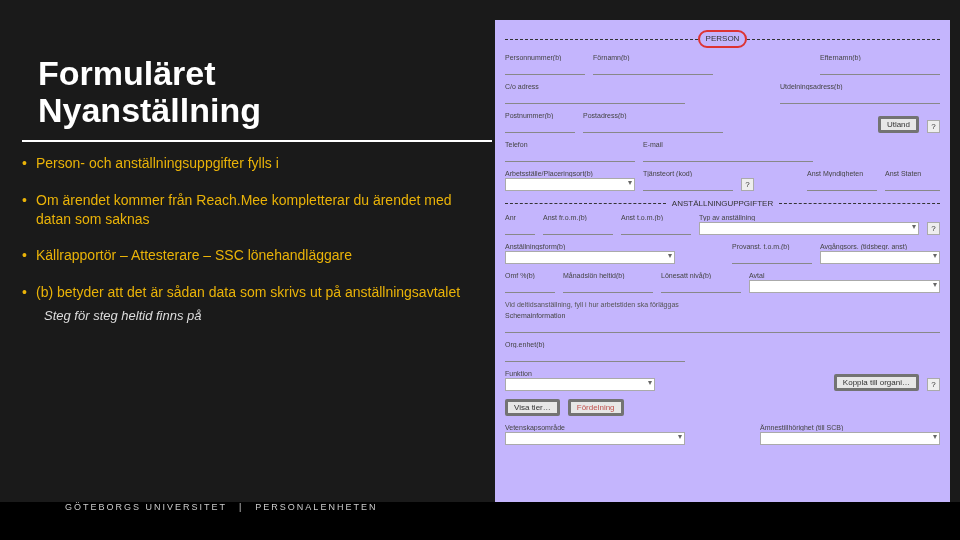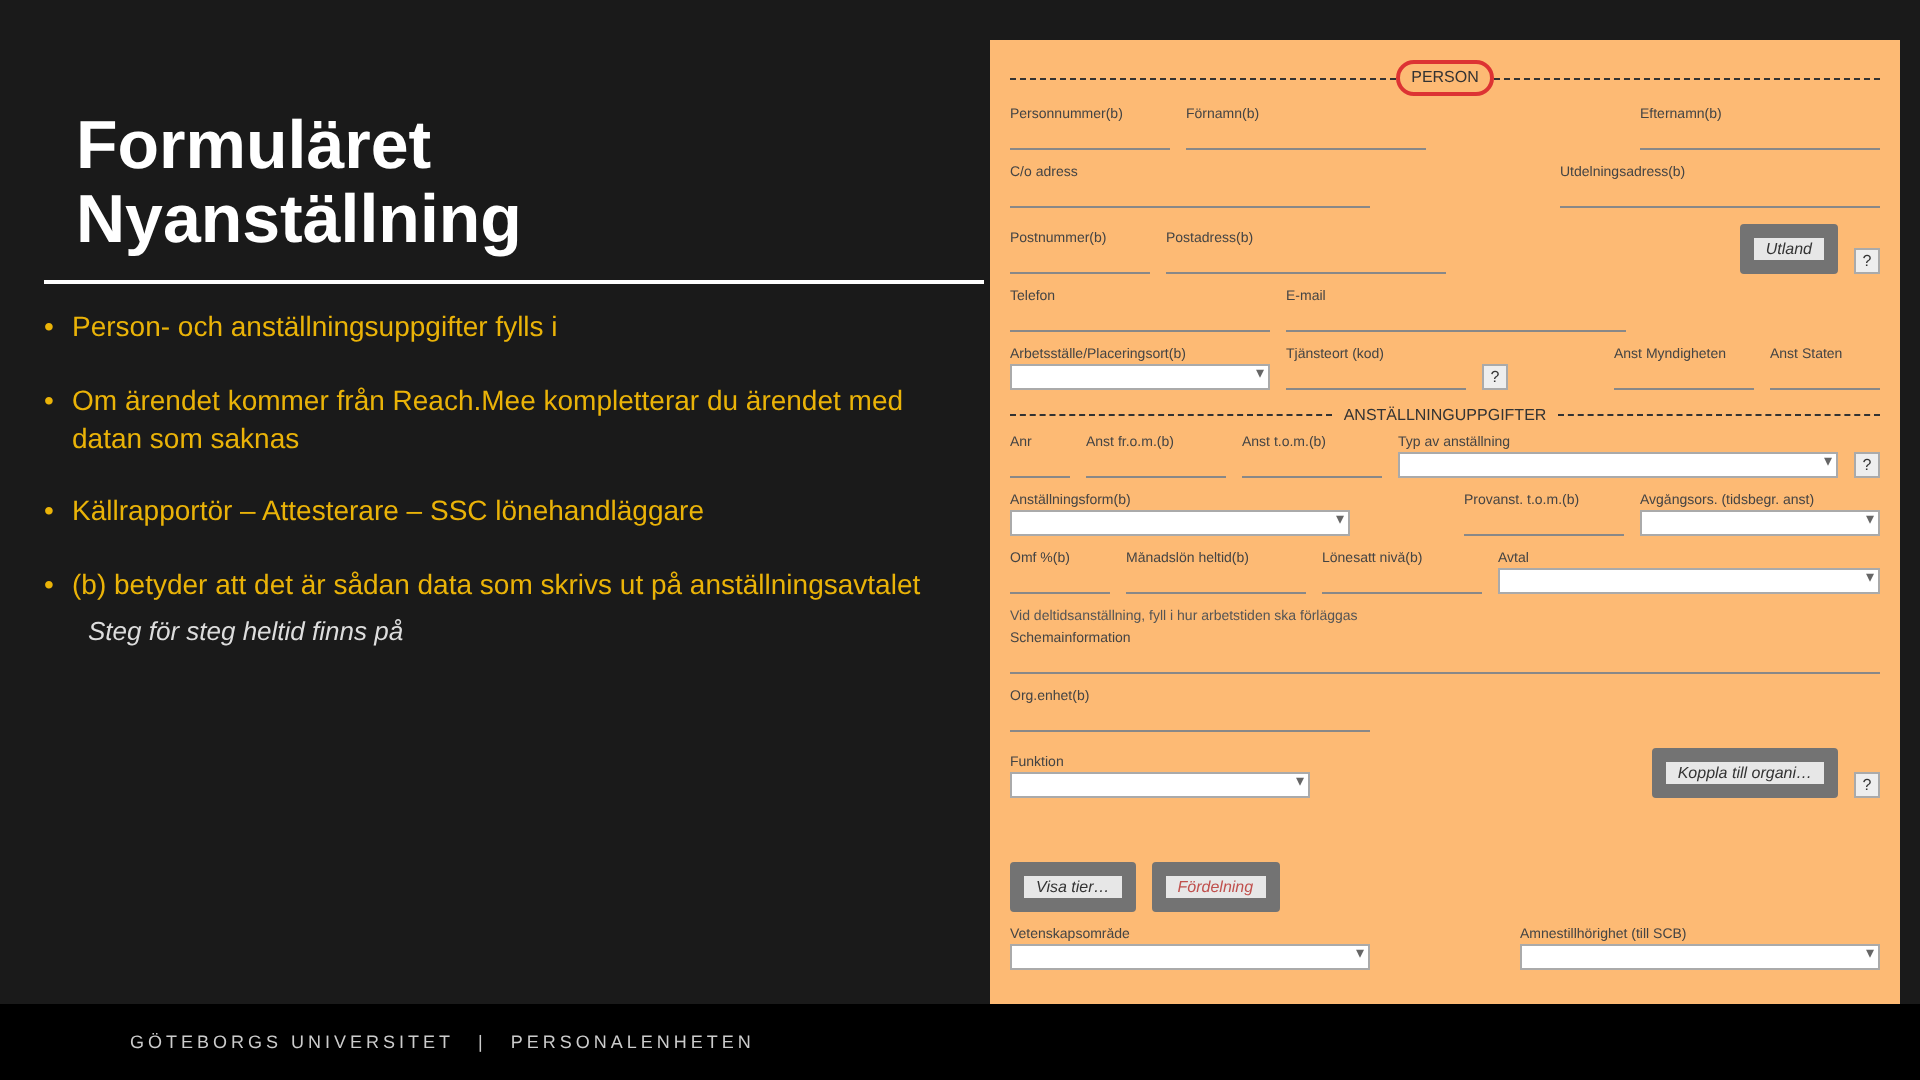--- a/index.html
+++ b/index.html
@@ -63,35 +63,35 @@
     color: #3a7ed1;
     text-decoration: underline;
     font-style: italic;
   }
   .footer {
     position: absolute;
     left: 0; right: 0; bottom: 0;
     height: 38px;
     background: #000;
     display: flex;
-    align-items: center;
+    align-items: flex-start;
     padding-left: 65px;
     font-size: 9px;
     letter-spacing: 2px;
     color: #ccc;
   }
   .footer .sep { margin: 0 12px; }
 
   
   .form-pane {
     position: absolute;
     left: 495px; top: 20px;
     width: 455px;
     height: 485px;
-    background: #fdba74;
+    background: #c4b5fd;
     color: #333;
     font-size: 8px;
     padding: 6px 10px 6px 10px;
     overflow: hidden;
   }
   .form-section-divider {
     display: flex;
     align-items: center;
     margin: 4px 0 6px;
     font-size: 8px;
@@ -130,27 +130,26 @@
     white-space: nowrap;
     overflow: hidden;
   }
   .field .finput {
     height: 13px;
     border-bottom: 1px solid #888;
   }
   .redlabel { color: #c0504d; }
   .button {
     background: #e7e7e7;
-    border: 7px solid #737373;
+    border: 3px solid #737373;
     border-radius: 2px;
     padding: 1px 6px;
     font-size: 8px;
     color: #333;
     white-space: nowrap;
-    font-style: italic;
   }
   .qmark {
     width: 13px; height: 13px;
     border: 1px solid #aaa;
     background: #eee;
     text-align: center;
     font-size: 8px;
     line-height: 12px;
   }
   .dropdown {
@@ -159,21 +158,21 @@
     background: #fff;
     position: relative;
   }
   .dropdown::after {
     content: "▾";
     position: absolute;
     right: 2px; top: -1px;
     font-size: 8px;
     color: #666;
   }
-  .redtext { color: #c0504d; margin-top: 24px; }
+  .redtext { color: #c0504d; }
   .form-note {
     font-size: 7px;
     color: #555;
     margin: 4px 0 4px;
   }
 </style>
 </head>
 <body>
 
 <div class="left-pane">

